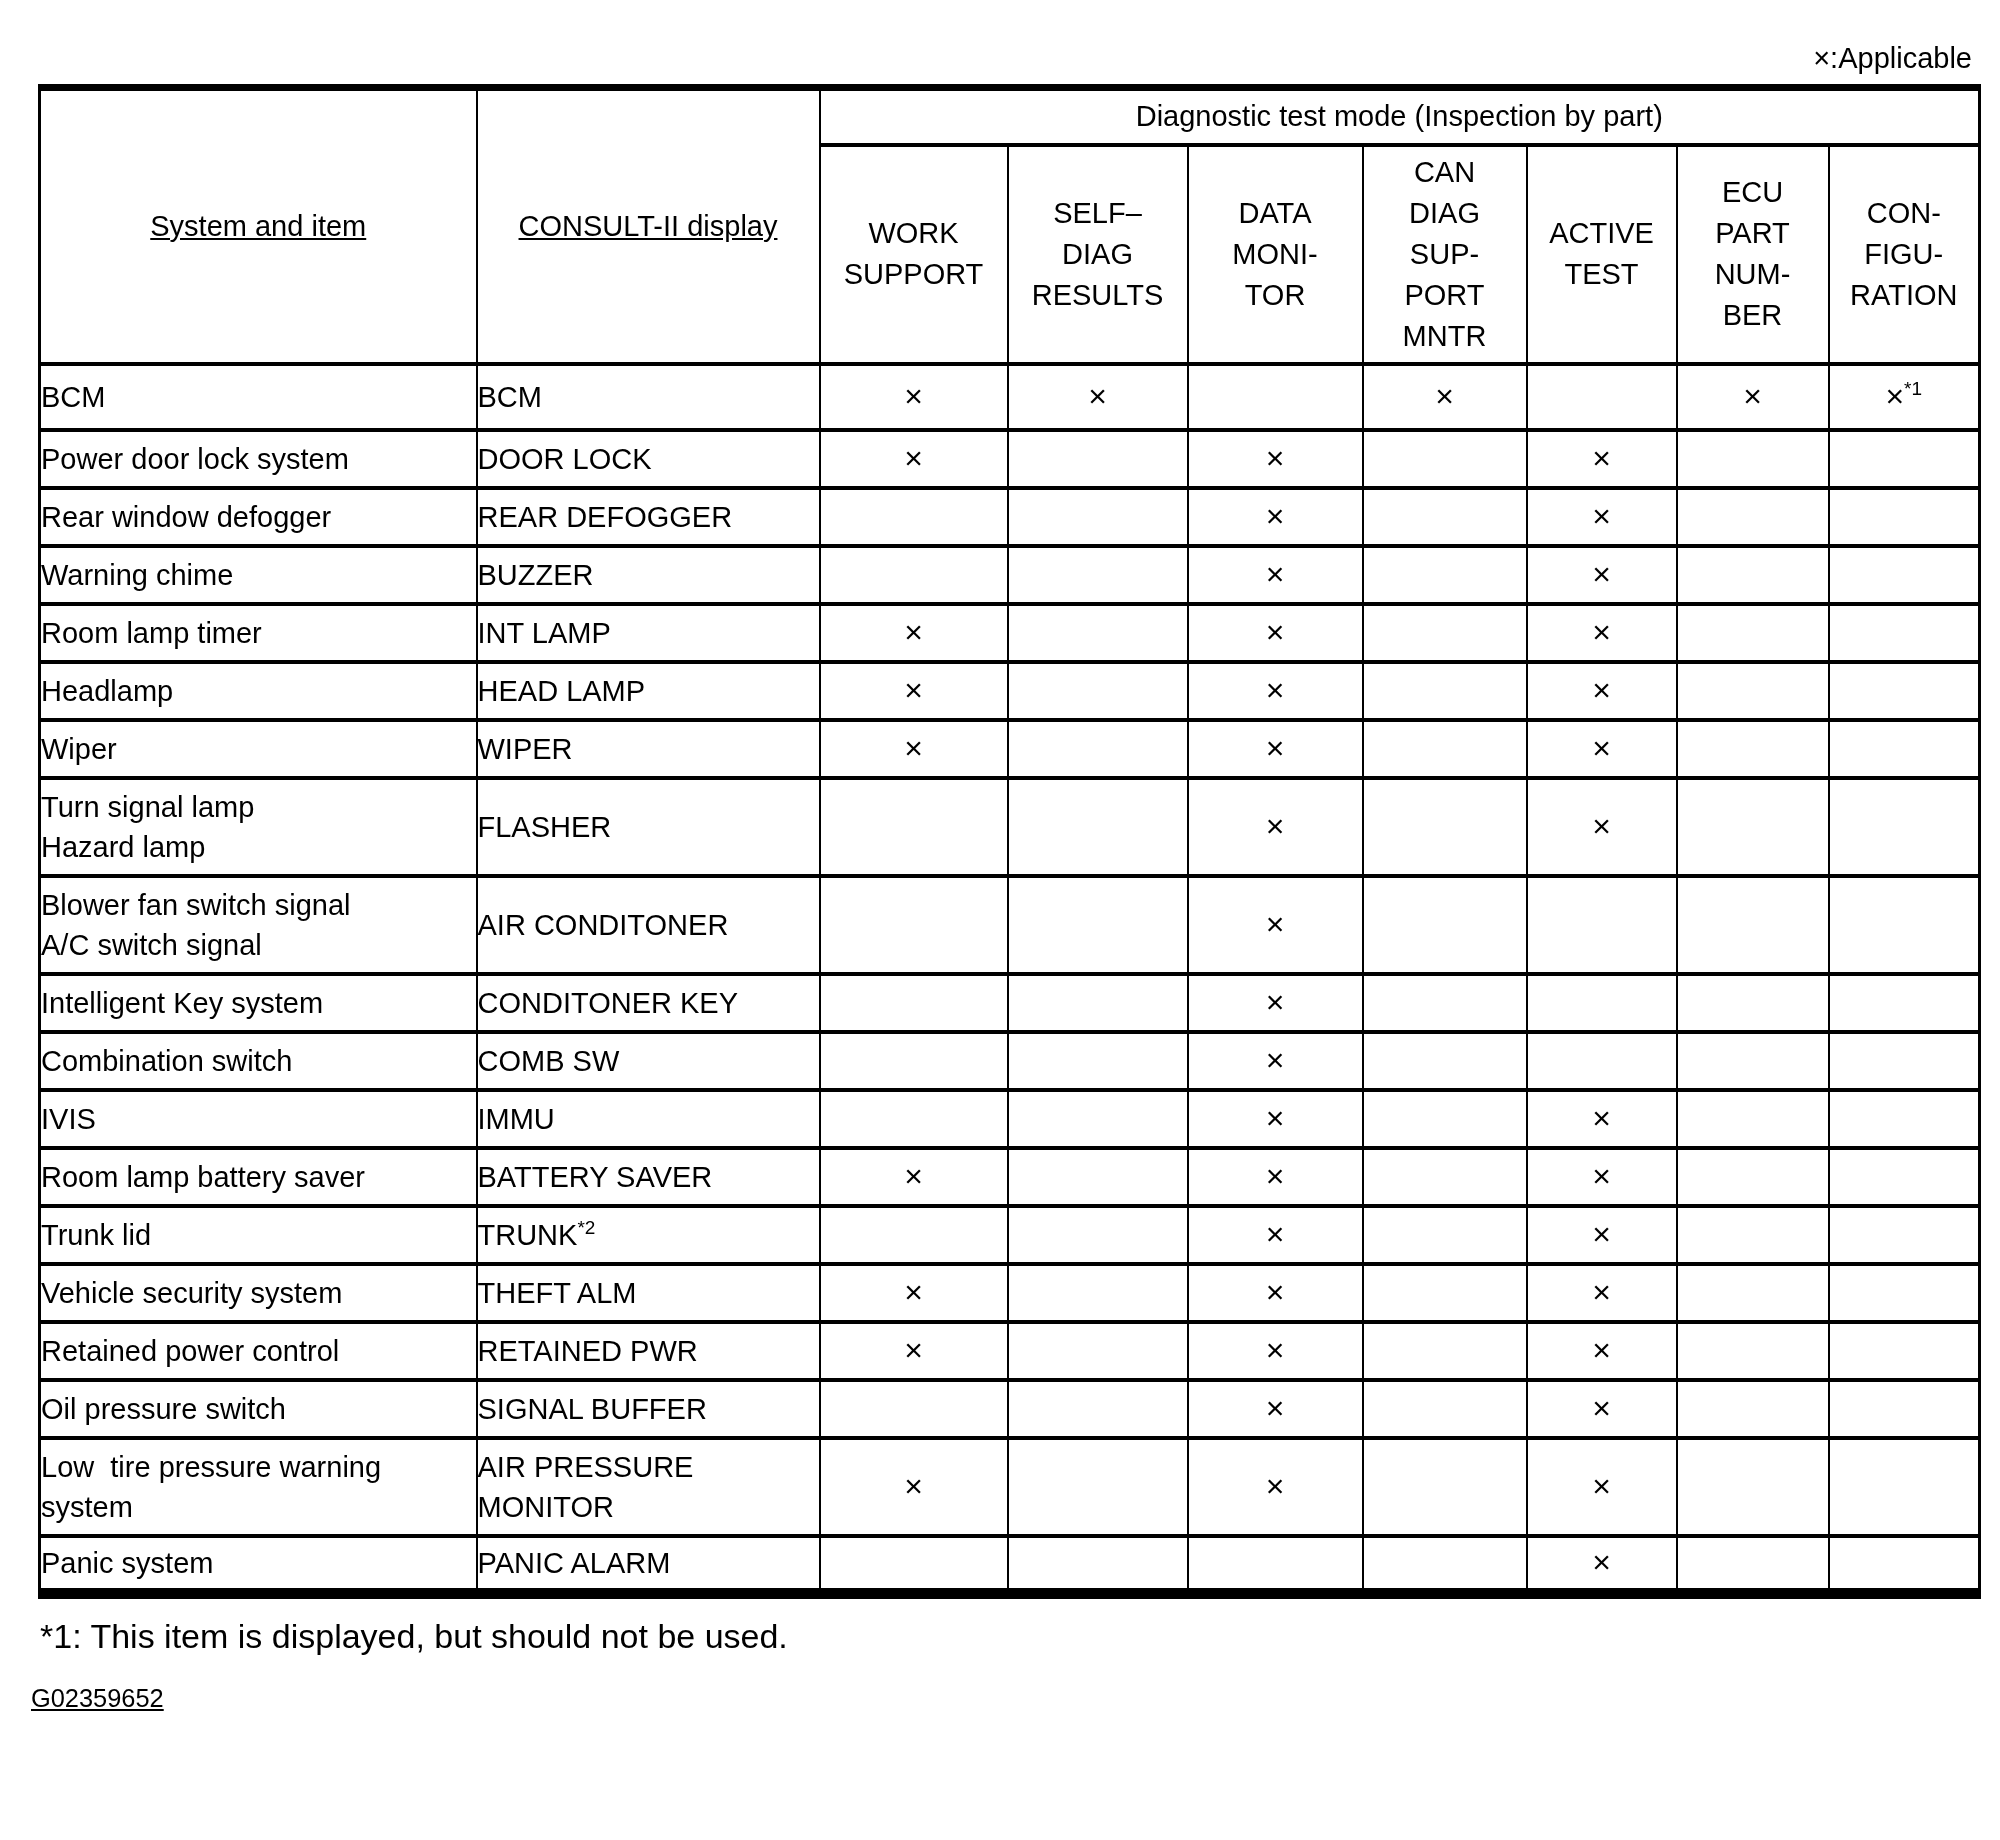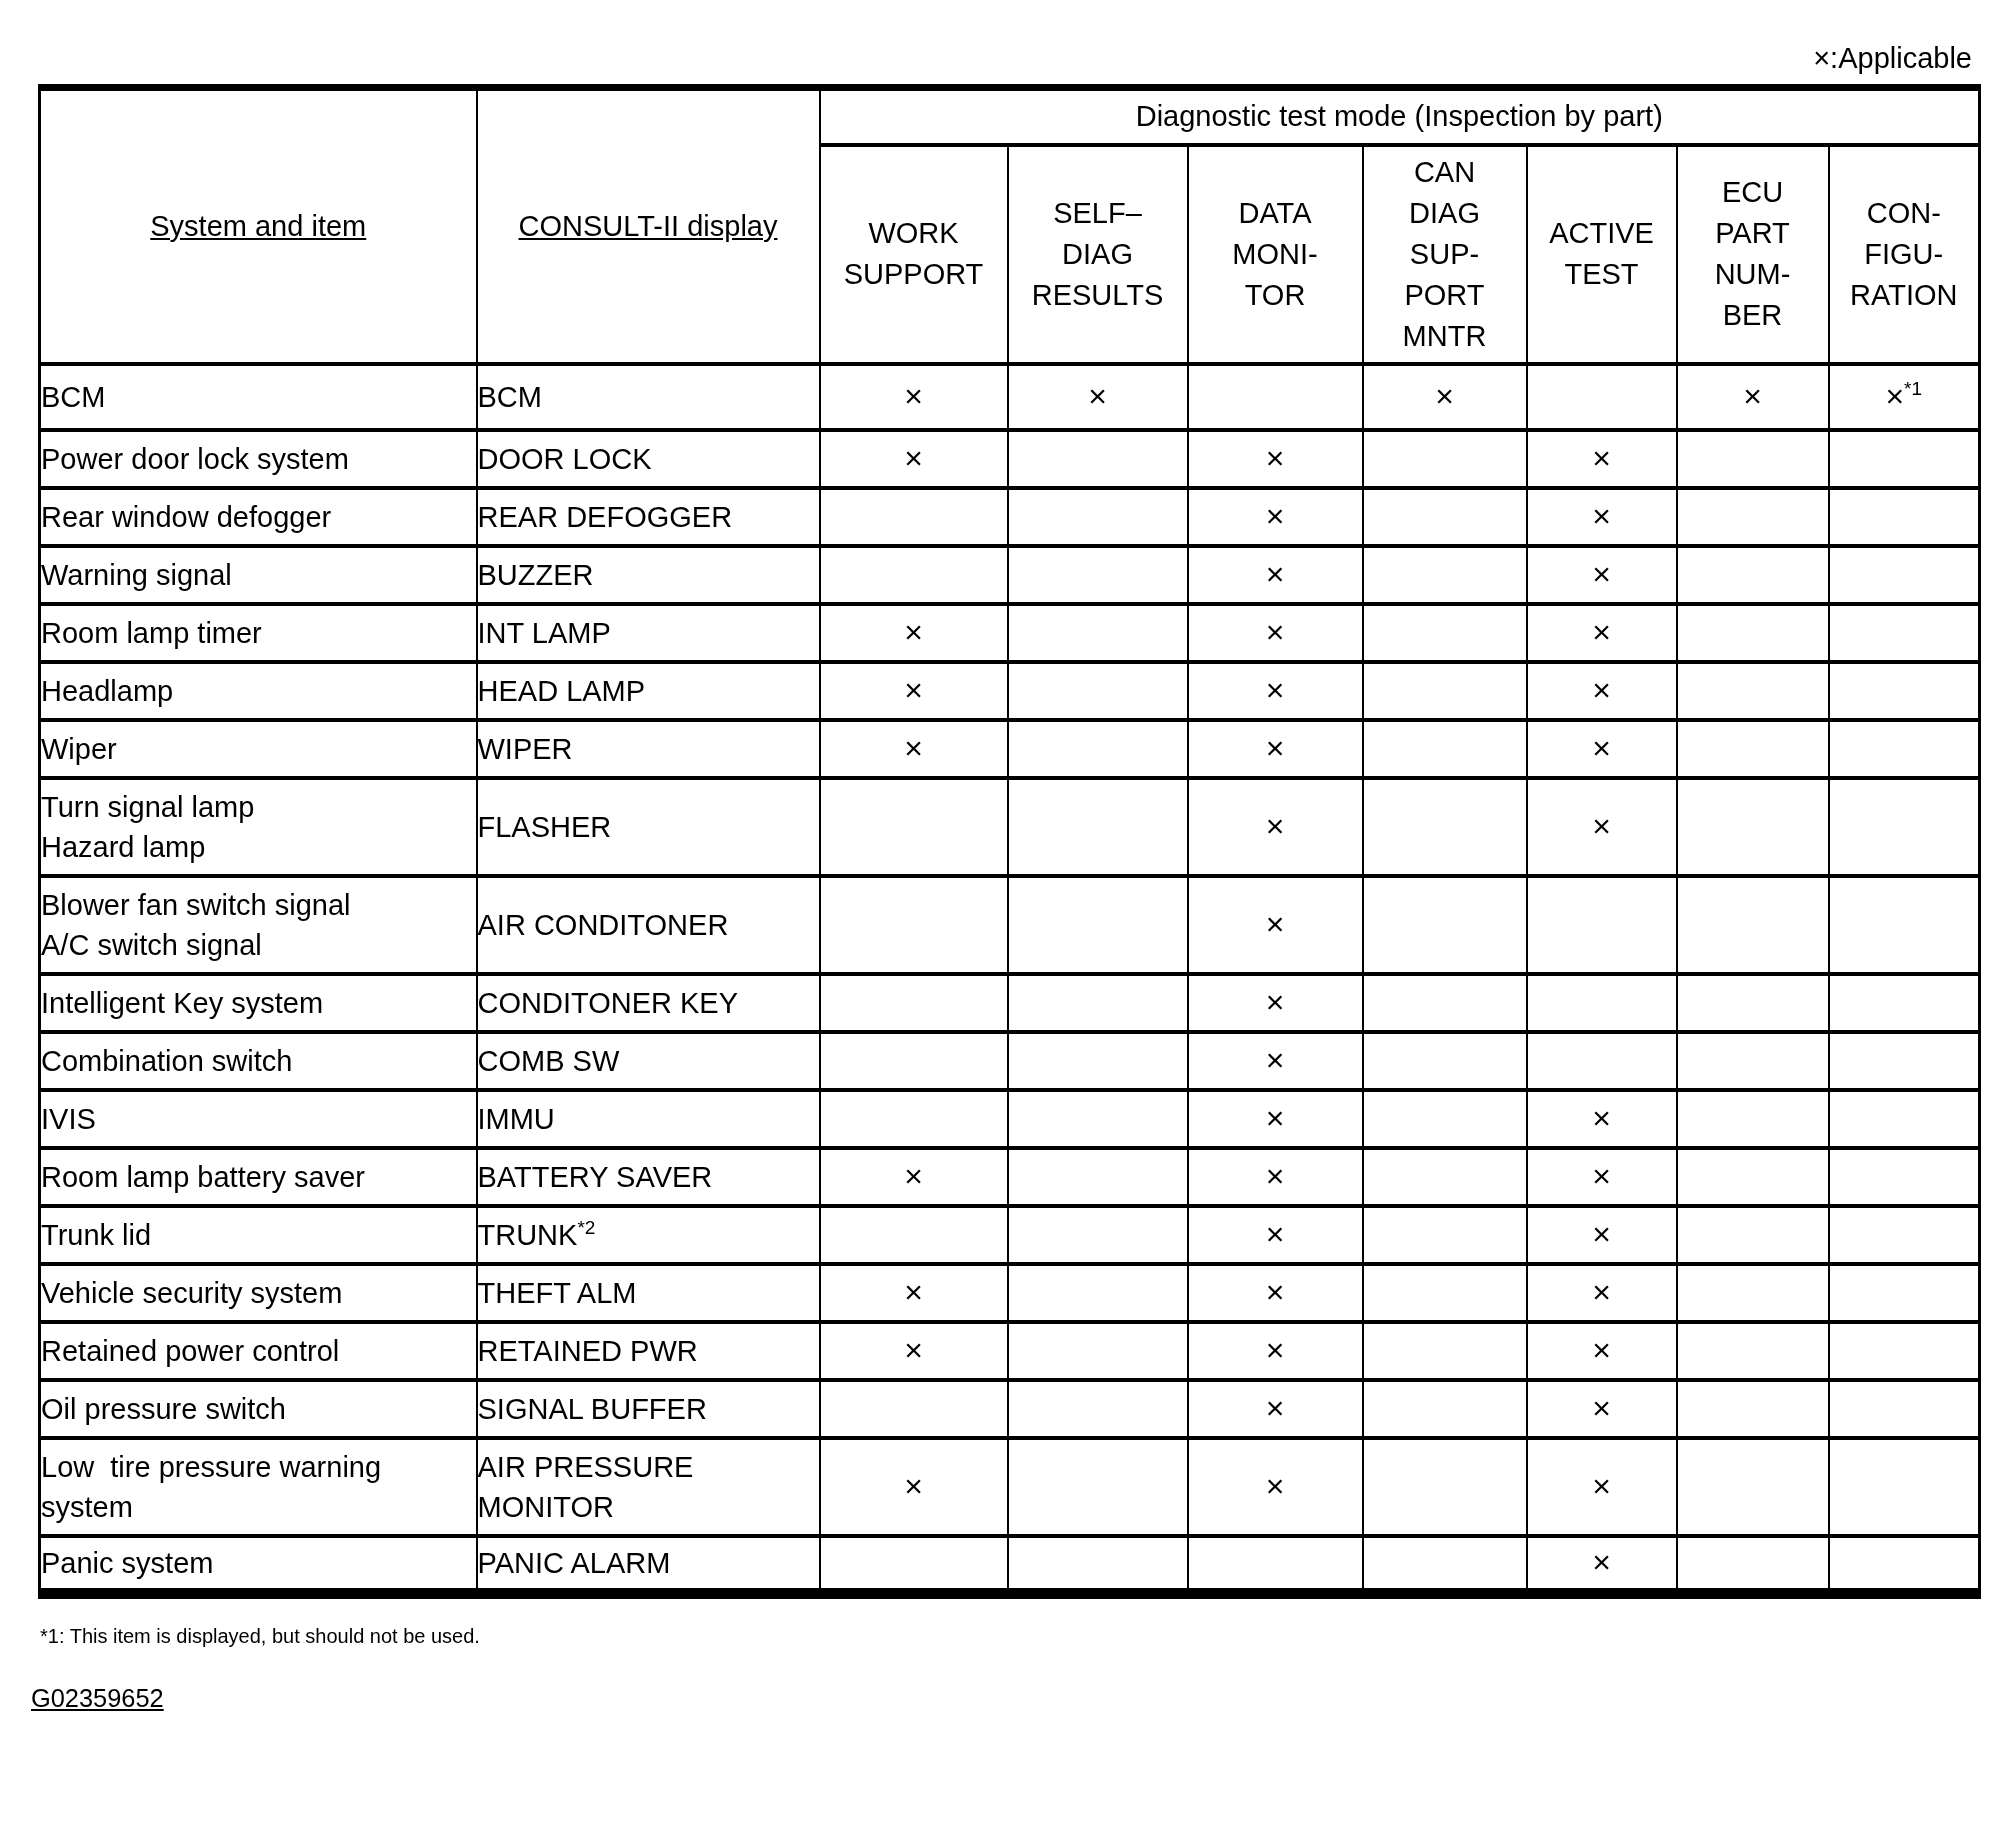--- a/index.html
+++ b/index.html
@@ -89,21 +89,21 @@
   .diag-table tbody tr.row-first { height: 66px; }
   .diag-table tbody tr.tall { height: 98px; margin-left: 15px; }
   .diag-table sup {
     font-size: 19px;
     vertical-align: super;
     line-height: 0;
     letter-spacing: 0;
   }
   .footnotes {
     margin: 15px 0 0 40px;
-    font-size: 20px;
+    font-size: 34px;
     line-height: 44px;
   }
   .figure-id {
     margin: 26px 0 0 31px;
     font-size: 25.4px;
     letter-spacing: 0px;
     text-decoration: underline;
   }
 </style>
 </head>
@@ -184,21 +184,21 @@
           <td class="td-display">REAR DEFOGGER</td>
           <td class="td-mark"></td>
           <td class="td-mark"></td>
           <td class="td-mark">×</td>
           <td class="td-mark"></td>
           <td class="td-mark">×</td>
           <td class="td-mark"></td>
           <td class="td-mark"></td>
         </tr>
         <tr>
-          <td class="td-system">Warning signal</td>
+          <td class="td-system">Warning chime</td>
           <td class="td-display">BUZZER</td>
           <td class="td-mark"></td>
           <td class="td-mark"></td>
           <td class="td-mark">×</td>
           <td class="td-mark"></td>
           <td class="td-mark">×</td>
           <td class="td-mark"></td>
           <td class="td-mark"></td>
         </tr>
         <tr>

